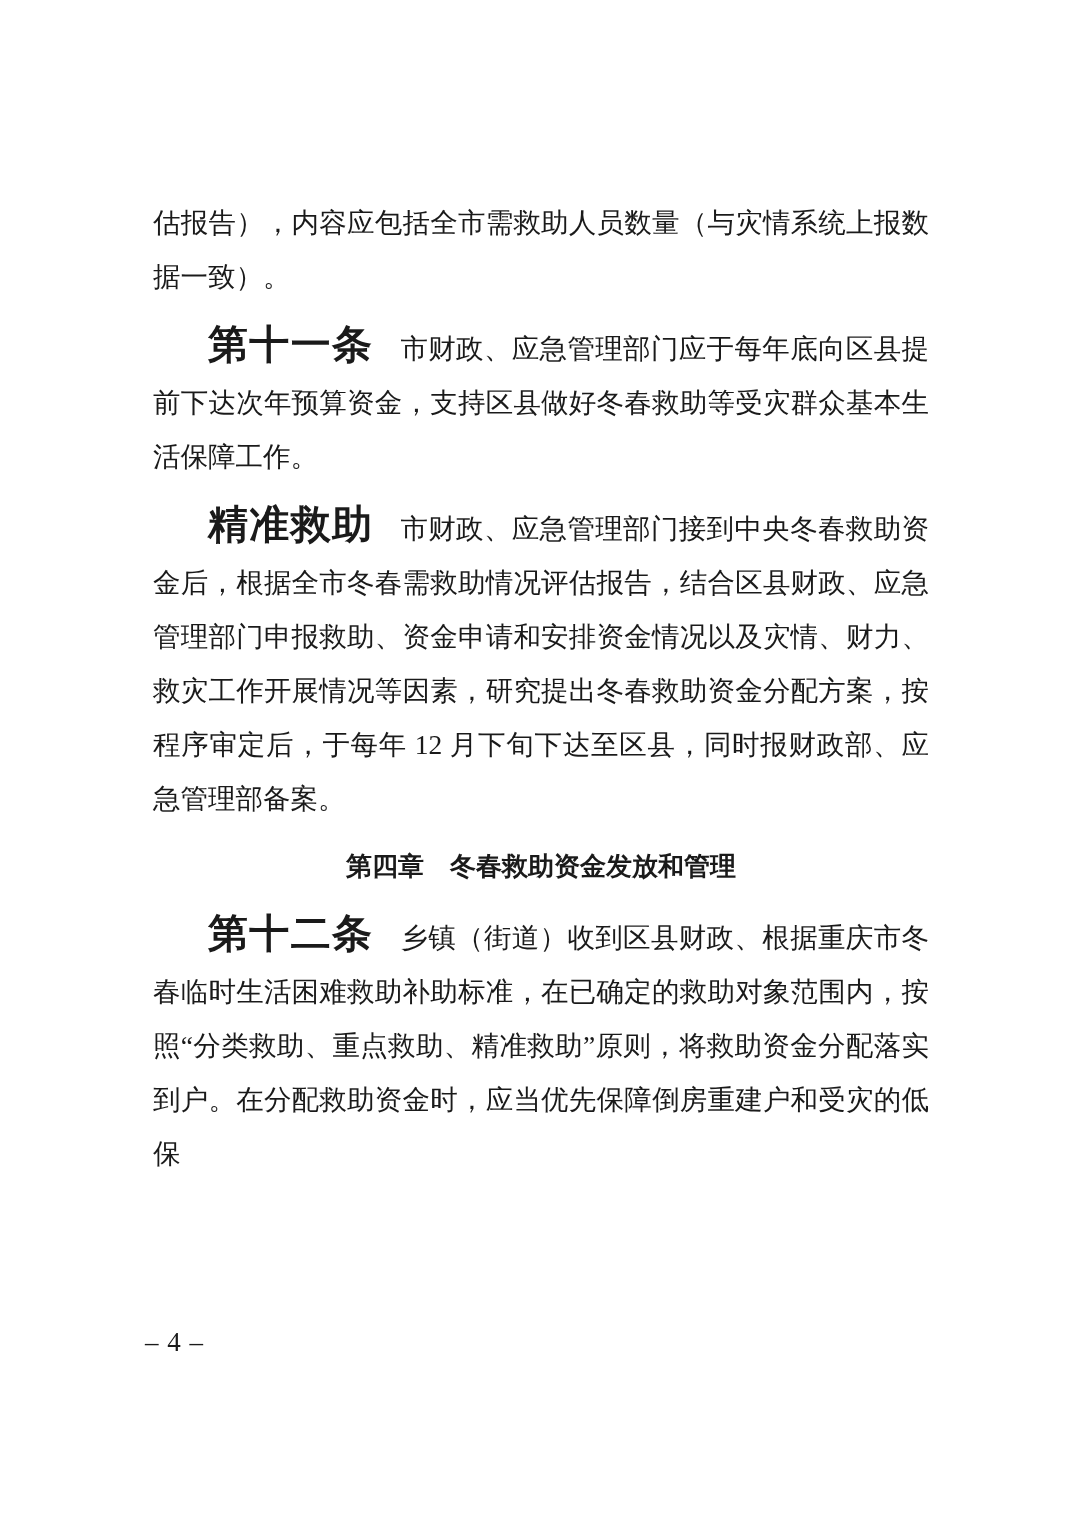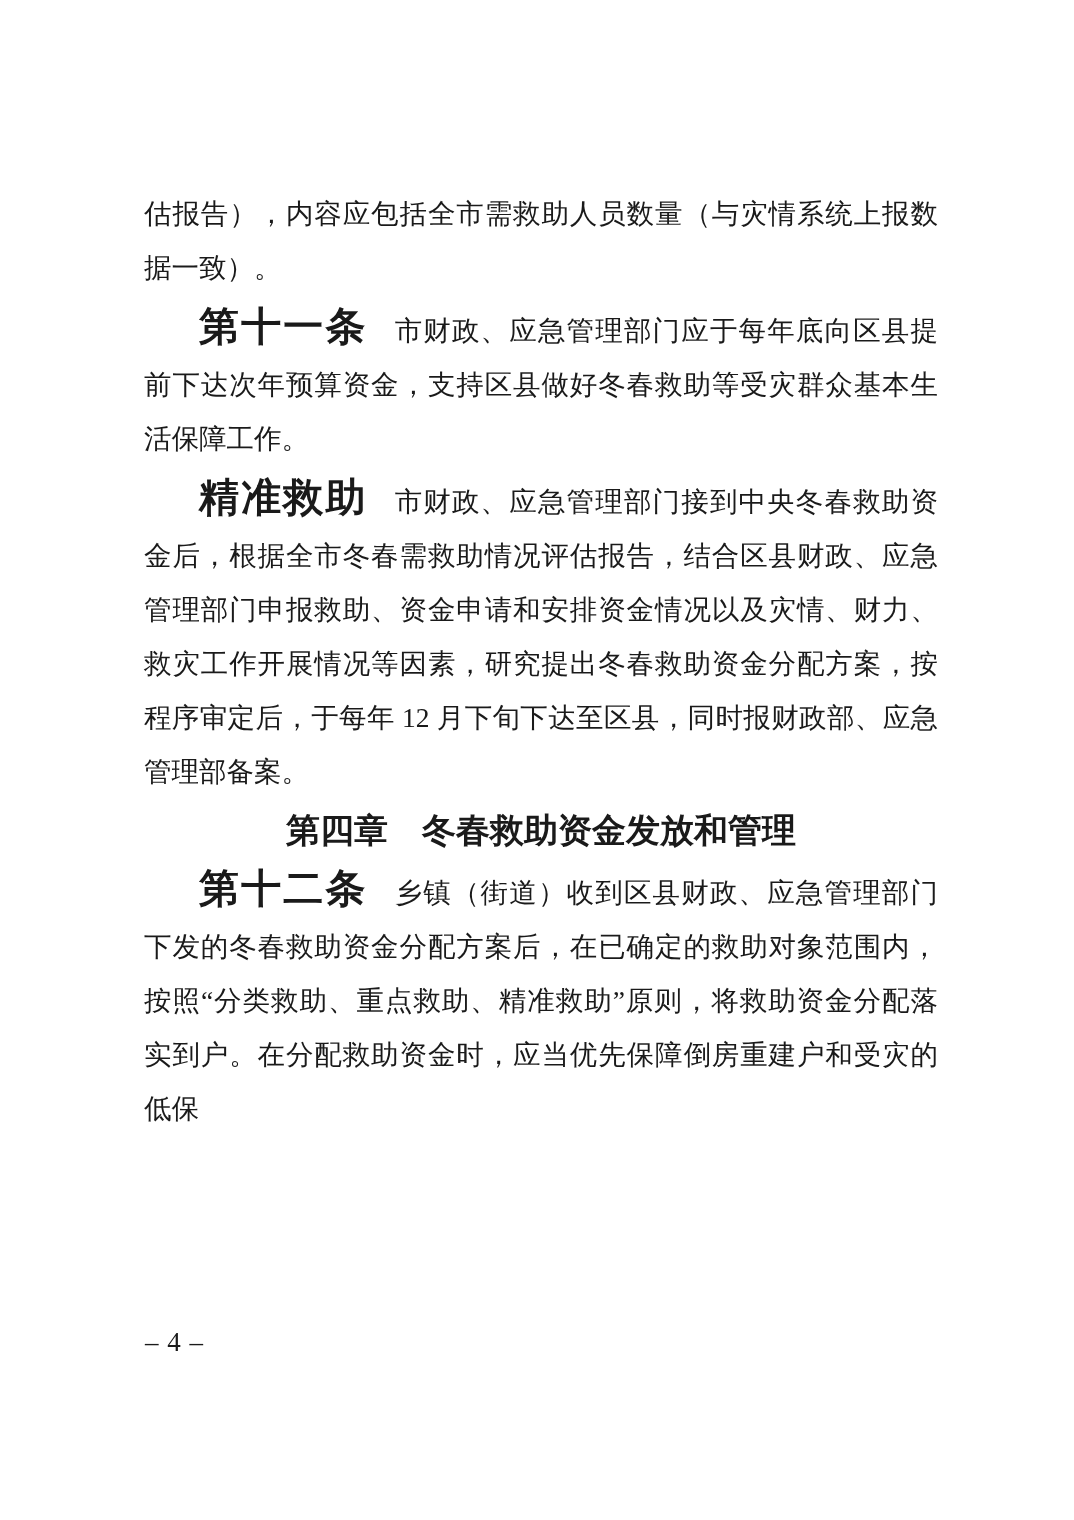--- a/index.html
+++ b/index.html
@@ -25,41 +25,41 @@
     left: 140px;
     top: 183px;
     width: 802px;
     font-size: 27.5px;
     line-height: 54px;
     text-align: justify;
     text-justify: inter-character;
     word-break: break-all;
   }
   .para {
-    margin: 4px;
+    margin: 13px;
     padding: 0;
   }
   .para.indent {
     text-indent: 55px; 
   }
   .art-num {
     font-family: "Liberation Sans", "DejaVu Sans", sans-serif;
     font-weight: 700;
     font-size: 40px;
     margin-right: 27px;
     letter-spacing: 1px;
   }
   .chapter {
     margin: 0;
     padding: 0;
     text-align: center;
     text-indent: 0;
     font-family: "Liberation Sans", "DejaVu Sans", sans-serif;
     font-weight: 700;
-    font-size: 34px;
+    font-size: 26px;
     line-height: 54px;
     word-break: keep-all;
   }
   .footer {
     position: absolute;
     left: 145px;
     top: 1322px;
     font-size: 27px;
     line-height: 40px;
     letter-spacing: 1px;
@@ -74,18 +74,18 @@
 
     <p class="para">估报告），内容应包括全市需救助人员数量（与灾情系统上报数据一致）。</p>
 
     <p class="para indent"><span class="art-num">第十一条</span><span>市财政、应急管理部门应于每年底向区县提前下达次年预算资金，支持区县做好冬春救助等受灾群众基本生活保障工作。</span></p>
 
     <p class="para indent"><span class="art-num">精准救助</span><span>市财政、应急管理部门接到中央冬春救助资金后，根据全市冬春需救助情况评估报告，结合区县财政、应急管理部门申报救助、资金申请和安排资金情况以及灾情、财力、救灾工作开展情况等因素，研究提出冬春救助资金分配方案，按程序审定后，于每年 12 月下旬下达至区县，同时报财政部、应急管理部备案。</span></p>
 
     <h2 class="chapter">第四章　冬春救助资金发放和管理</h2>
 
 
-    <p class="para indent"><span class="art-num">第十二条</span><span>乡镇（街道）收到区县财政、应急管理部门下发的冬春救助资金分配方案后，在已确定的救助对象范围内，按照“分类救助、重点救助、精准救助”原则，将救助资金分配落实到户。在分配救助资金时，应当优先保障倒房重建户和受灾的低保</span></p>
+    <p class="para indent"><span class="art-num">第十二条</span><span>乡镇（街道）收到区县财政、根据重庆市冬春临时生活困难救助补助标准，在已确定的救助对象范围内，按照“分类救助、重点救助、精准救助”原则，将救助资金分配落实到户。在分配救助资金时，应当优先保障倒房重建户和受灾的低保</span></p>
 
   </div>
 
   <div class="footer">– 4 –</div>
 </div>
 
 </body></html>

